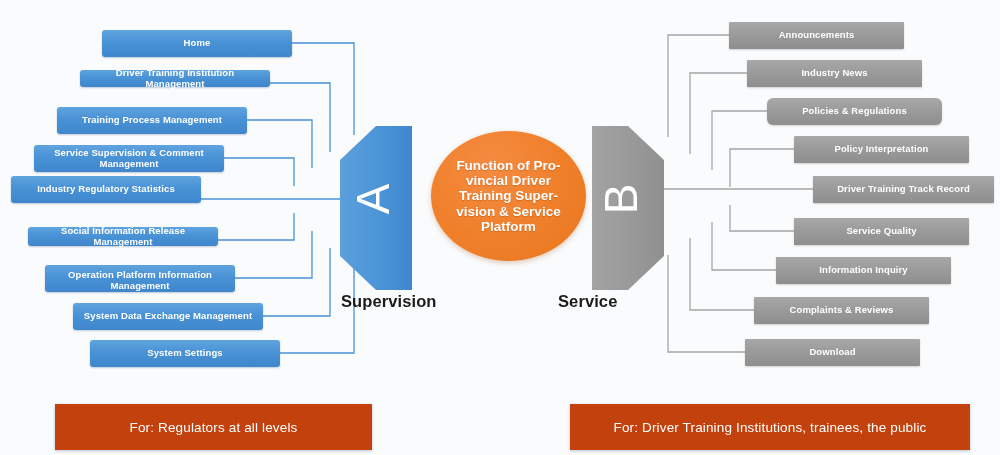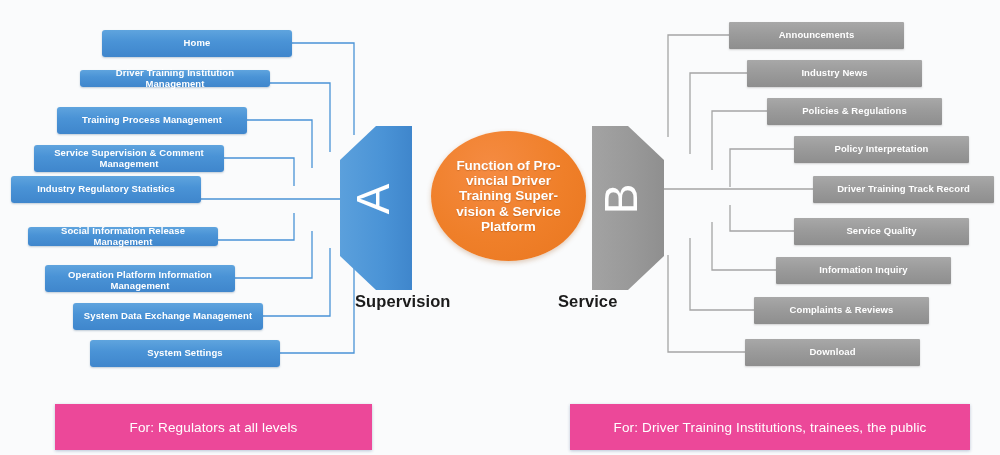--- a/index.html
+++ b/index.html
@@ -107,28 +107,28 @@
 
   
   .caption {
     position: absolute;
     color: #1b1b1b;
     font-size: 16.5px;
     font-weight: bold;
     letter-spacing: .1px;
     z-index: 6;
   }
-  #cap-supervision { left: 355px; top: 292px; }
+  #cap-supervision { left: 341px; top: 292px; }
   #cap-service     { left: 558px; top: 292px; }
 
   
   .banner {
     position: absolute;
     box-sizing: border-box;
-    background: #ec4899;
+    background: #c2410c;
     color: #ffffff;
     display: flex;
     align-items: center;
     justify-content: center;
     font-size: 13.5px;
     letter-spacing: .15px;
     box-shadow: 0 1px 3px rgba(40,70,130,.3);
   }
   #banner-left  { left: 55px;  top: 404px; width: 317px; height: 46px; }
   #banner-right { left: 570px; top: 404px; width: 400px; height: 46px; }
@@ -251,21 +251,21 @@
         <span>System Settings</span>
       </div>
     </div>
   <div id="service-nodes">
       <div class="node gray" style="left: 729px; top: 22px; width: 175px; height: 27px;">
         <span>Announcements</span>
       </div>
       <div class="node gray" style="left: 747px; top: 60px; width: 175px; height: 27px;">
         <span>Industry News</span>
       </div>
-      <div class="node gray" style="left: 767px; top: 98px; width: 175px; height: 27px;">
+      <div class="node gray" style="left: 767px; top: 98px; width: 175px; height: 27px; border-radius: 6px;">
         <span>Policies &amp; Regulations</span>
       </div>
       <div class="node gray" style="left: 794px; top: 136px; width: 175px; height: 27px;">
         <span>Policy Interpretation</span>
       </div>
       <div class="node gray" style="left: 813px; top: 176px; width: 181px; height: 27px;">
         <span>Driver Training Track Record</span>
       </div>
       <div class="node gray" style="left: 794px; top: 218px; width: 175px; height: 27px;">
         <span>Service Quality</span>

